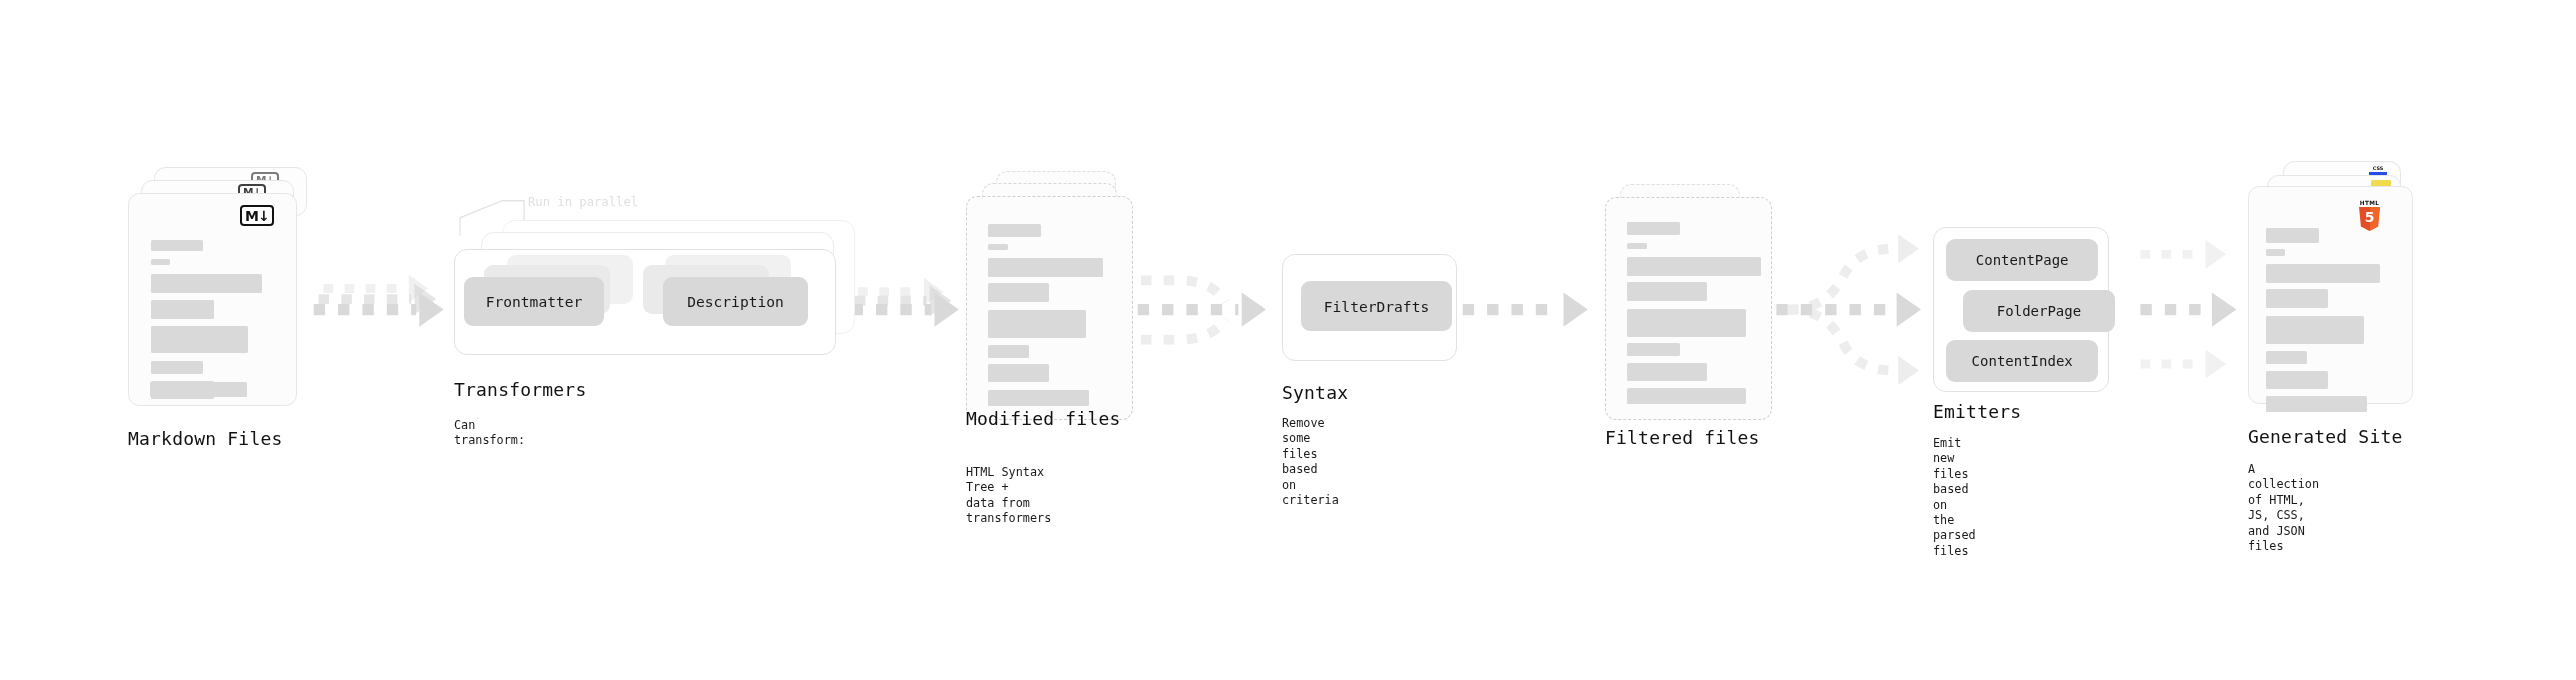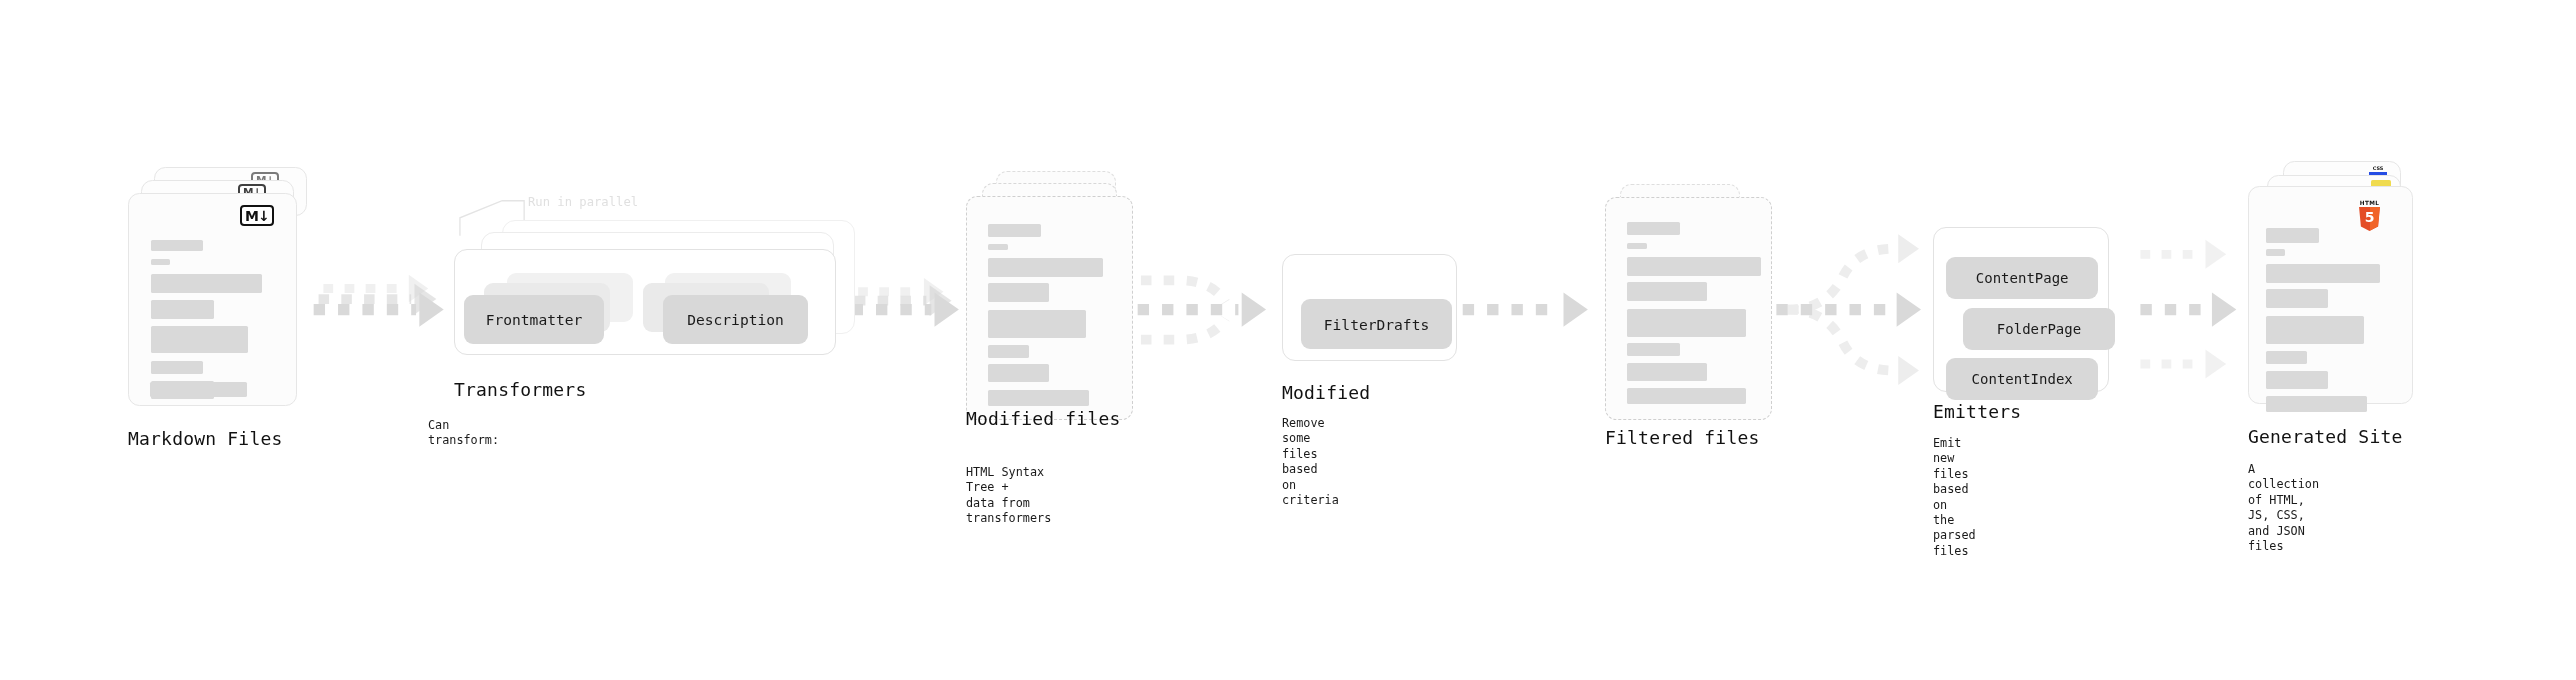--- a/index.html
+++ b/index.html
@@ -76,21 +76,20 @@
     box-sizing:border-box;
   }
   .chip{
     position:absolute;
     background:#d8d8d8;
     border-radius:9px;
     color:#1a1a1a;
     display:flex;align-items:center;justify-content:center;
     box-sizing:border-box;
     white-space:nowrap;
-    margin-top:18px;
   }
   .chip.pale1{background:#eaeaea;color:transparent;}
   .chip.pale2{background:#f1f1f1;color:transparent;}
 
   
   .title{
     position:absolute;
     color:#111;
     font-size:18px;
     letter-spacing:0.2px;
@@ -255,21 +254,21 @@
       <div class="chip pale2" style="left:210px;top:4.9px;width:126px;height:49px;">Description</div>
       <div class="chip pale1" style="left:29px;top:15.4px;width:126px;height:49px;">Frontmatter</div>
       <div class="chip pale1" style="left:188px;top:15.4px;width:126px;height:49px;">Description</div>
 
       <div class="chip" style="left:9px;top:27px;width:140px;height:49px;font-size:14.6px;">Frontmatter</div>
       <div class="chip" style="left:208px;top:27px;width:145px;height:49px;font-size:14.6px;">Description</div>
     </div>
 
     <div class="title" style="left:454px;top:379px;">Transformers</div>
 
-    <div class="bullets" style="left:428px;top:418px;">
+    <div class="bullets" style="left:454px;top:418px;">
       <span class="lead">Can transform:</span>
     </div>
   </div>
 
   <div class="node">
     <div class="card dashed" style="left:996px;top:171px;width:120px;height:32.5px;border-color:#dedede;"></div>
     <div class="card dashed" style="left:982px;top:183px;width:135px;height:32.5px;border-color:#d8d8d8;"></div>
 
     <div class="card dashed" style="left:966px;top:196px;width:167px;height:224px;">
       <div class="bar" style="left:21px;top:27px;width:53px;height:13px;"></div>
@@ -284,21 +283,21 @@
 
     <div class="title" style="left:966px;top:408px;">Modified files</div>
     <div class="subtitle" style="left:966px;top:465px;">HTML Syntax Tree +
 data from transformers</div>
   </div>
 
   <div class="node">
     <div class="group" style="left:1282px;top:254px;width:175px;height:107px;">
       <div class="chip" style="left:18px;top:26px;width:151px;height:50px;font-size:14.6px;">FilterDrafts</div>
     </div>
-    <div class="title" style="left:1282px;top:382px;">Modified</div>
+    <div class="title" style="left:1282px;top:382px;">Syntax</div>
     <div class="subtitle" style="left:1282px;top:416px;">Remove some files based
 on criteria</div>
   </div>
 
   <div class="node">
     <div class="card dashed" style="left:1620px;top:184px;width:120px;height:29px;border-color:#dedede;"></div>
     <div class="card dashed" style="left:1605px;top:197px;width:167px;height:223px;">
       <div class="bar" style="left:21px;top:24.4px;width:53px;height:13px;"></div>
       <div class="bar" style="left:21px;top:45px;width:19.5px;height:5.7px;"></div>
       <div class="bar" style="left:21px;top:59px;width:134px;height:18.7px;"></div>

